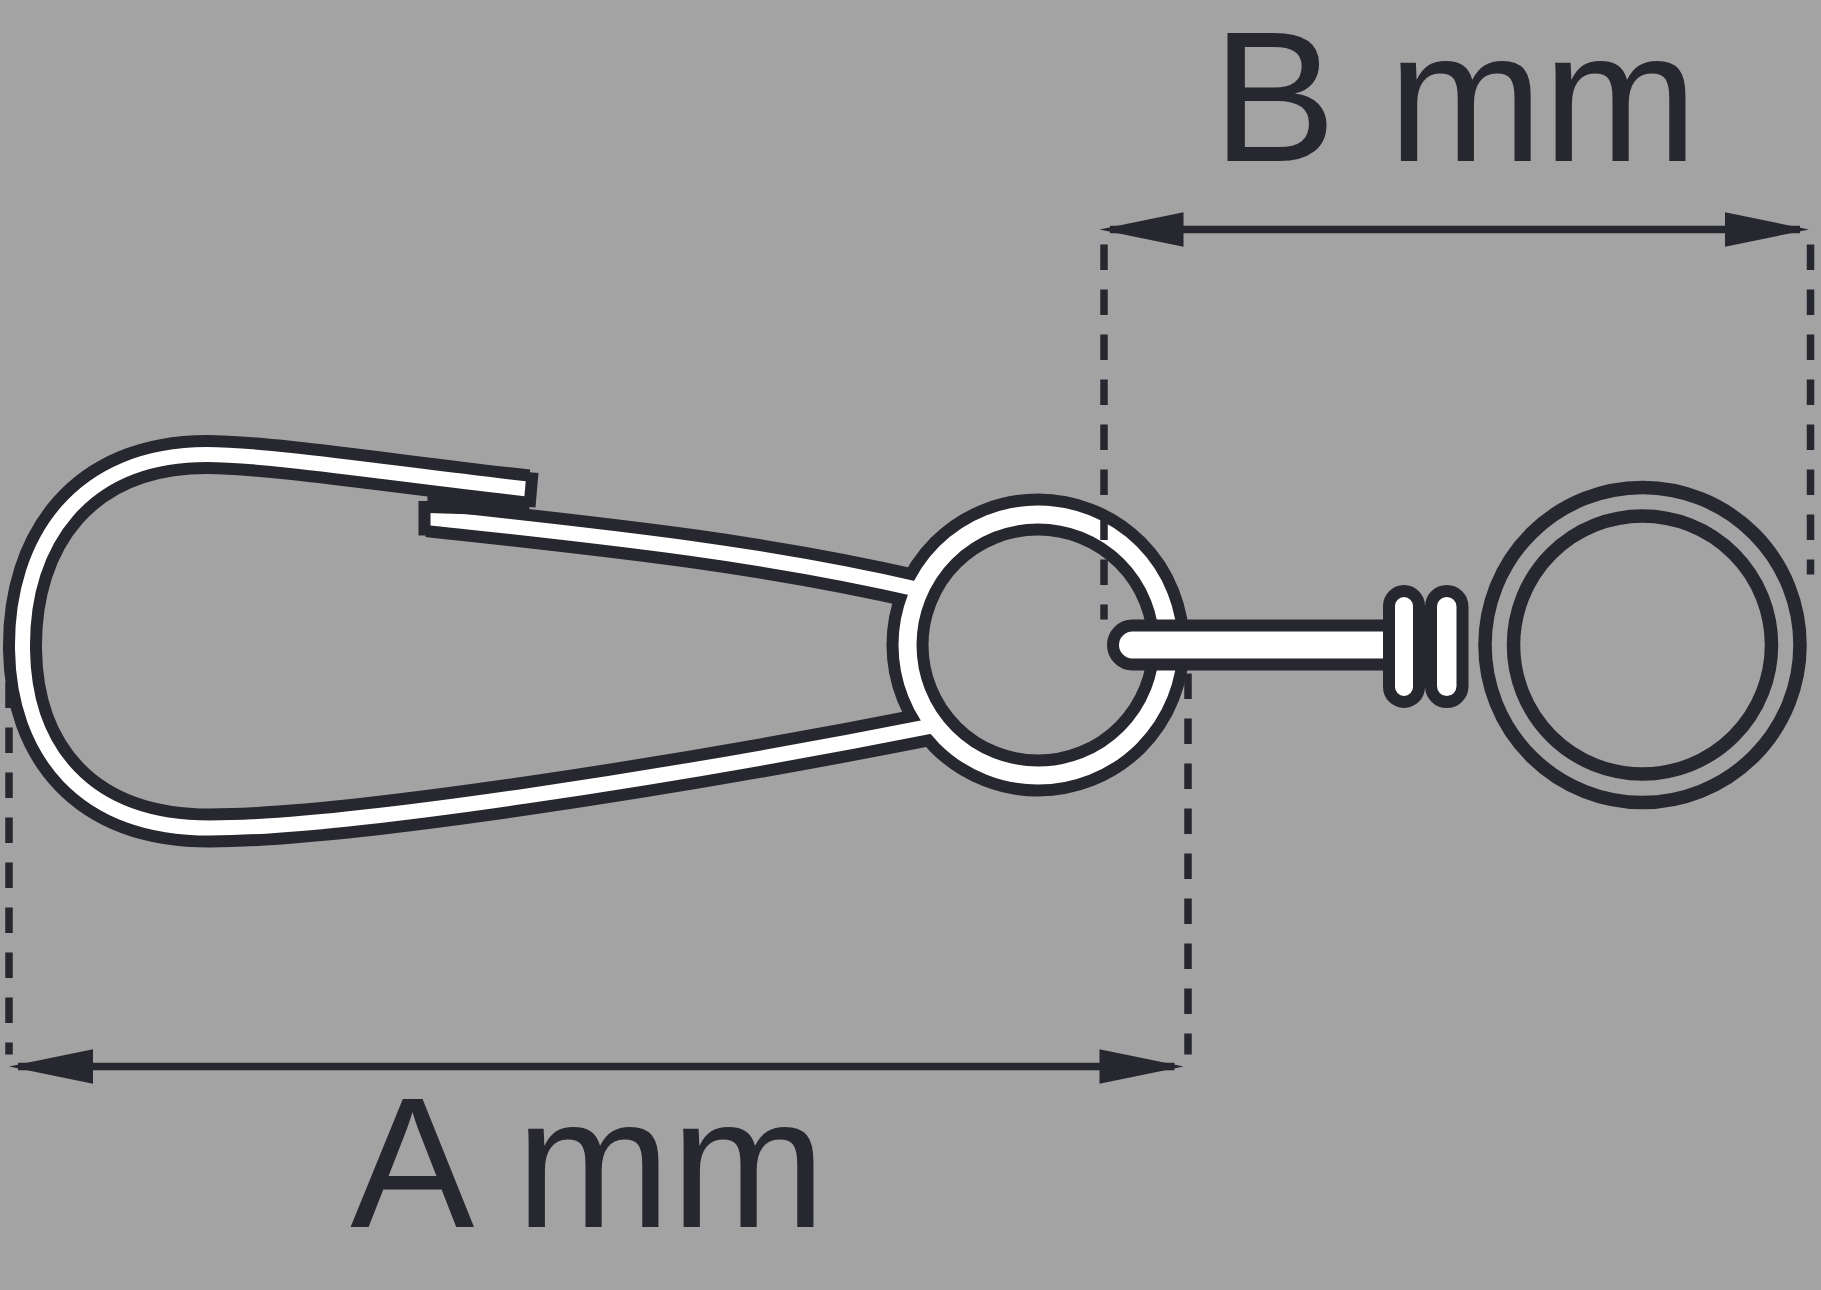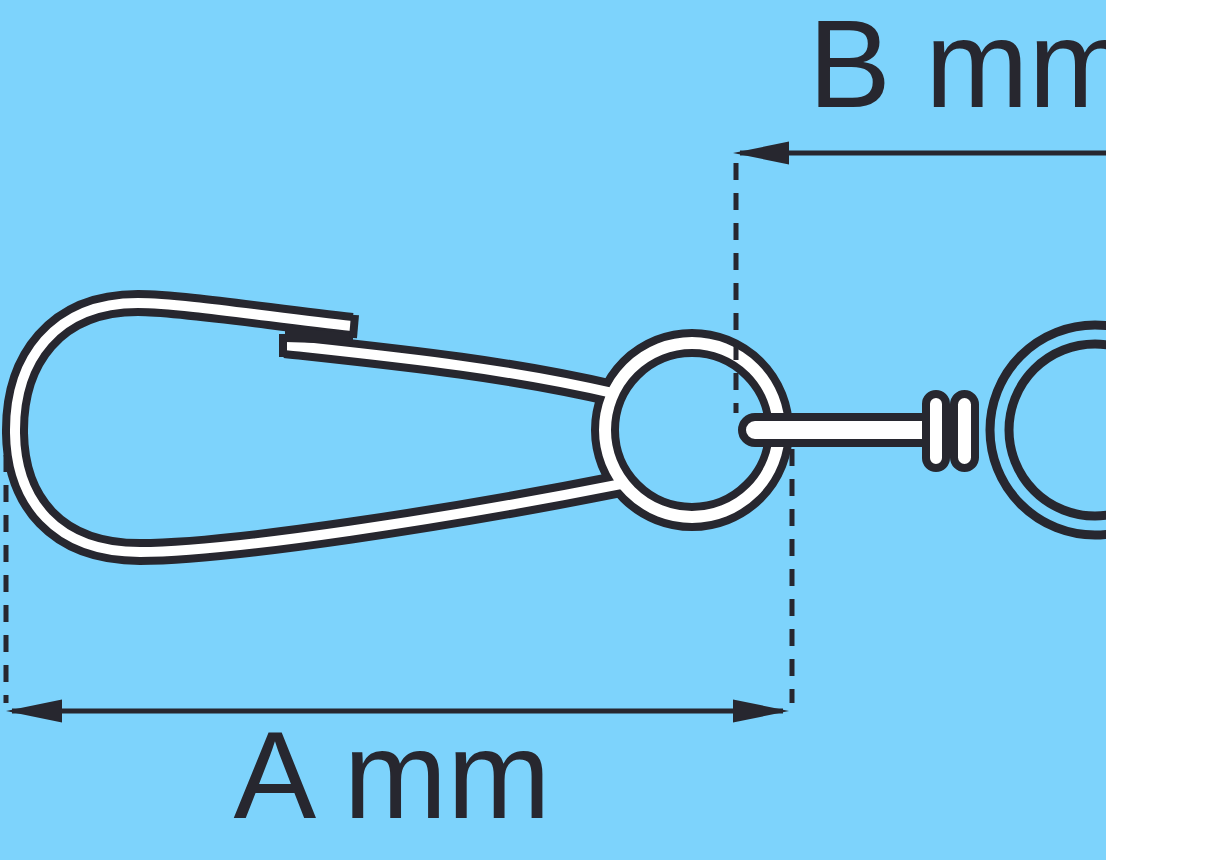--- a/index.html
+++ b/index.html
@@ -2,23 +2,23 @@
 <html><head>
 <meta charset="utf-8">
 <style>
   html, body {
     margin: 0;
     padding: 0;
     background: #ffffff;
   }
   .stage {
     position: relative;
-    width: 1106px;
+    width: 1214px;
     height: 860px;
-    background: #7dd3fc;
+    background: #a3a3a3;
     overflow: hidden;
     font-family: "Liberation Sans", sans-serif;
   }
   svg { display: block; }
   .dim-label {
     font-family: "Liberation Sans", sans-serif;
     font-size: 124px;
     font-weight: 400;
     letter-spacing: 0px;
   }

